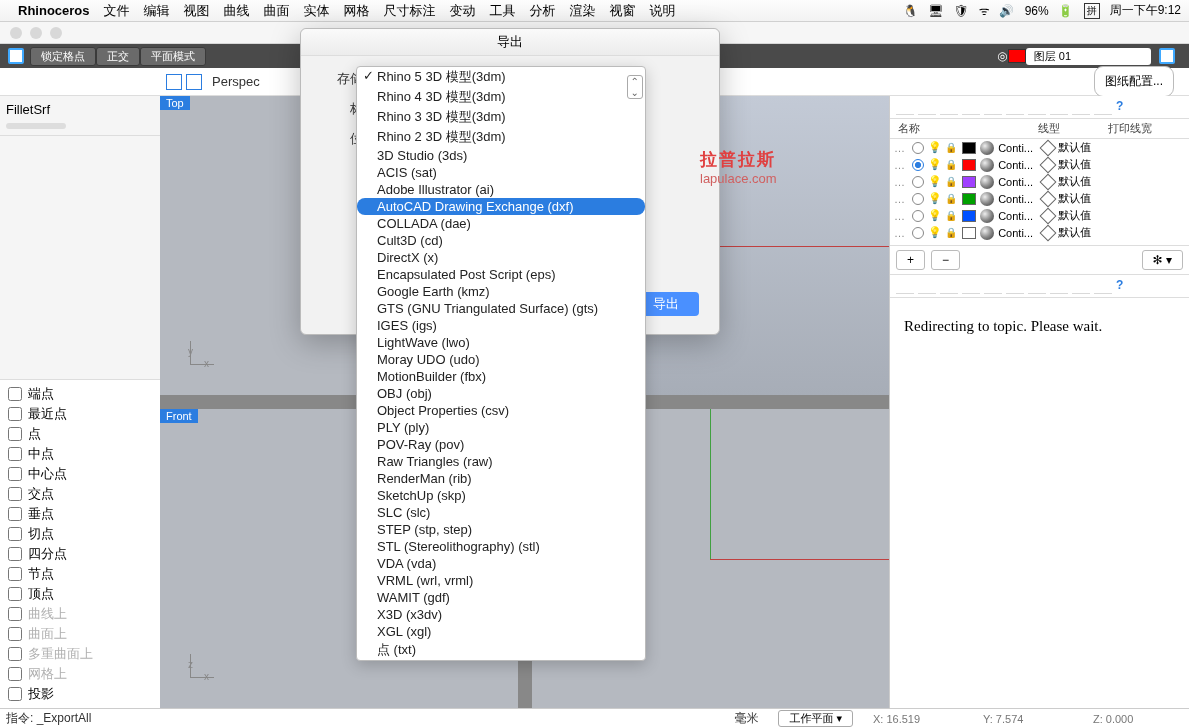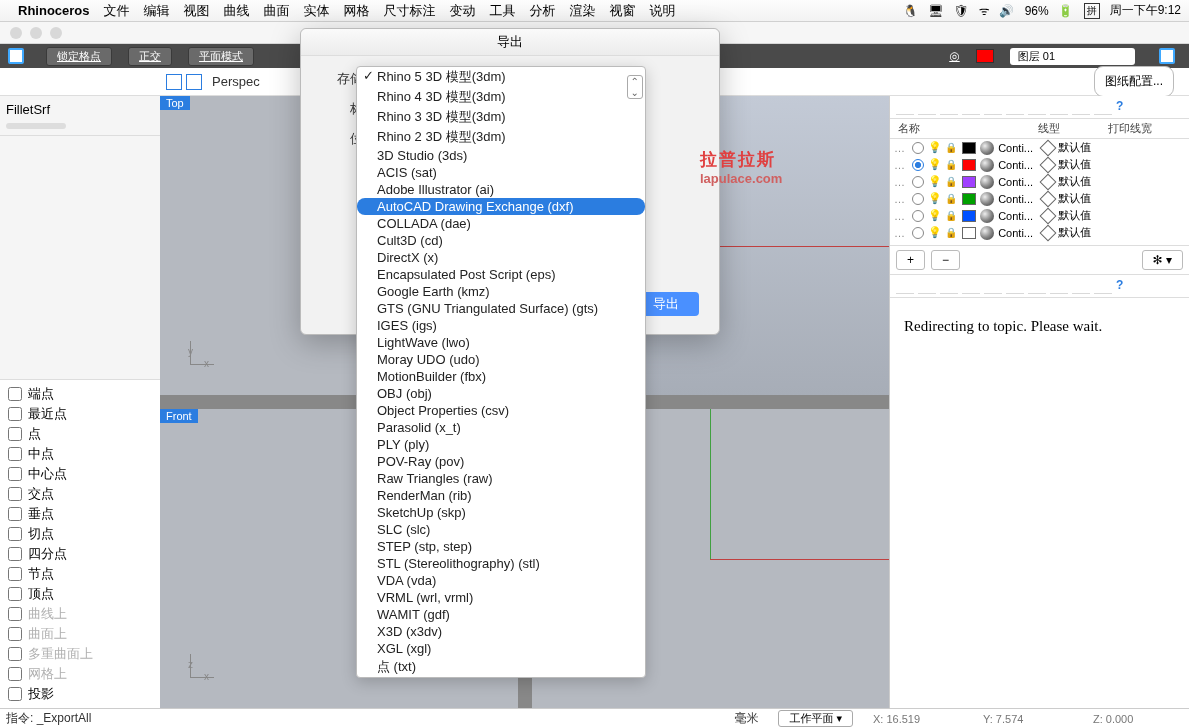--- a/index.html
+++ b/index.html
@@ -5,21 +5,21 @@
 * { margin: 0; padding: 0; box-sizing: border-box; font-family: -apple-system, "Helvetica Neue", Arial, sans-serif; }
 body { width: 1189px; height: 728px; background: #ececec; font-size: 13px; overflow: hidden; position: relative; }
 .menubar { height: 22px; background: linear-gradient(#fdfdfd,#f2f2f2); display: flex; align-items: center; padding: 0 8px; font-size: 13px; border-bottom: 1px solid #d0d0d0; }
 .menubar .apple { margin-right: 10px; font-size: 14px; }
 .menubar .appname { font-weight: 600; margin-right: 14px; }
 .menubar .mitem { margin-right: 14px; cursor: default; }
 .menubar .right { margin-left: auto; display: flex; align-items: center; gap: 10px; font-size: 12px; }
 .menubar .right span { display:inline-flex; align-items:center; }
 .traffic { height: 22px; display:flex; align-items:center; gap:8px; padding-left:10px; background:#f6f6f6; border-bottom:1px solid #d8d8d8;}
 .traffic .dot { width:12px;height:12px;border-radius:50%;background:#d8d8d8; }
-.toolbar { height: 24px; background:#4a4a4a; display:flex; align-items:center; padding:0 8px; color:#fff; font-size:12px; gap:16px;text-decoration:underline;}
+.toolbar { height: 24px; background:#4a4a4a; display:flex; align-items:center; padding:0 8px; color:#fff; font-size:12px; gap:0;}
 .toolbar .btn { background:#6a6a6a; border:1px solid #3a3a3a; border-radius:3px; padding:1px 10px; font-size:11px; color:#fff;}
 .toolbar .sq { width:16px;height:16px;border:2px solid #3fa9ff; background:#fff; border-radius:2px; margin-right:6px;}
 .toolbar .filler { flex:1; }
 .toolbar .swatch { width:18px;height:14px;background:#ff0000;border:1px solid #333;}
 .toolbar .layerlabel { background:#fff; color:#000; padding:1px 80px 1px 8px; border-radius:3px; font-size:11px;}
 .subtoolbar { height:28px; background:#fff; border-bottom:1px solid #ddd; display:flex; align-items:center; padding:0 4px;}
 .subtoolbar .grid-ic { width:16px;height:16px;border:1px solid #2b7de0; margin:0 2px;}
 .subtoolbar .persp { font-size:13px; color:#333; margin-left:8px;}
 .subtoolbar .right-tools { margin-left:auto; display:flex; gap:4px; padding-right:6px;}
 .main { display:flex; height:calc(100% - 22px - 22px - 24px - 28px - 20px); }
@@ -73,21 +73,21 @@
 .dialog .body { padding:14px 20px 18px 30px; display:flex; flex-direction:column; gap:12px; font-size:13px;}
 .dialog .lbl { color:#333; text-align:right; width:32px;}
 .dialog .btnrow { display:flex; justify-content:flex-end; gap:10px;}
 .dialog .exportbtn { background:#4a90ff; color:#fff; border:none; padding:3px 20px; border-radius:4px; font-size:13px;}
 .dropdown { position:absolute; top:66px; left:356px; width:290px; max-height:648px; background:#fff; border:1px solid #bbb; border-radius:4px; box-shadow:0 4px 16px rgba(0,0,0,.2); overflow:hidden; z-index:10;}
 .dropdown .opt { padding:1px 20px; font-size:13px; color:#222; cursor:default; white-space:nowrap;}
 .dropdown .opt.sel { background:#2b7de0; color:#fff;border-radius:8px;}
 .dropdown .handle { position:absolute; right:2px; top:8px; font-size:10px; color:#666; border:1px solid #aaa; border-radius:3px; padding:0 3px;}
 .watermark { position:absolute; top:148px; left:700px; color:#e04040; font-size:16px; text-align:left; pointer-events:none; z-index:5;}
 .watermark .big { font-weight:600; letter-spacing:2px; font-size:17px;}
-.watermark .small { font-size:13px; color:#d06060;font-weight:bold;}
+.watermark .small { font-size:13px; color:#d06060;}
 </style>
 </head>
 <body>
 
 <div class="menubar">
   <span class="apple"></span>
   <span class="appname">Rhinoceros</span>
   <span id="menus"><span class="mitem">文件</span><span class="mitem">编辑</span><span class="mitem">视图</span><span class="mitem">曲线</span><span class="mitem">曲面</span><span class="mitem">实体</span><span class="mitem">网格</span><span class="mitem">尺寸标注</span><span class="mitem">变动</span><span class="mitem">工具</span><span class="mitem">分析</span><span class="mitem">渲染</span><span class="mitem">视窗</span><span class="mitem">说明</span></span>
   <div class="right">
     <span>🐧</span>
@@ -387,21 +387,20 @@
     <div class="opt">DirectX (x)</div>
     <div class="opt">Encapsulated Post Script (eps)</div>
     <div class="opt">Google Earth (kmz)</div>
     <div class="opt">GTS (GNU Triangulated Surface) (gts)</div>
     <div class="opt">IGES (igs)</div>
     <div class="opt">LightWave (lwo)</div>
     <div class="opt">Moray UDO (udo)</div>
     <div class="opt">MotionBuilder (fbx)</div>
     <div class="opt">OBJ (obj)</div>
     <div class="opt">Object Properties (csv)</div>
-    <div class="opt">Parasolid (x_t)</div>
     <div class="opt">PLY (ply)</div>
     <div class="opt">POV-Ray (pov)</div>
     <div class="opt">Raw Triangles (raw)</div>
     <div class="opt">RenderMan (rib)</div>
     <div class="opt">SketchUp (skp)</div>
     <div class="opt">SLC (slc)</div>
     <div class="opt">STEP (stp, step)</div>
     <div class="opt">STL (Stereolithography) (stl)</div>
     <div class="opt">VDA (vda)</div>
     <div class="opt">VRML (wrl, vrml)</div>

